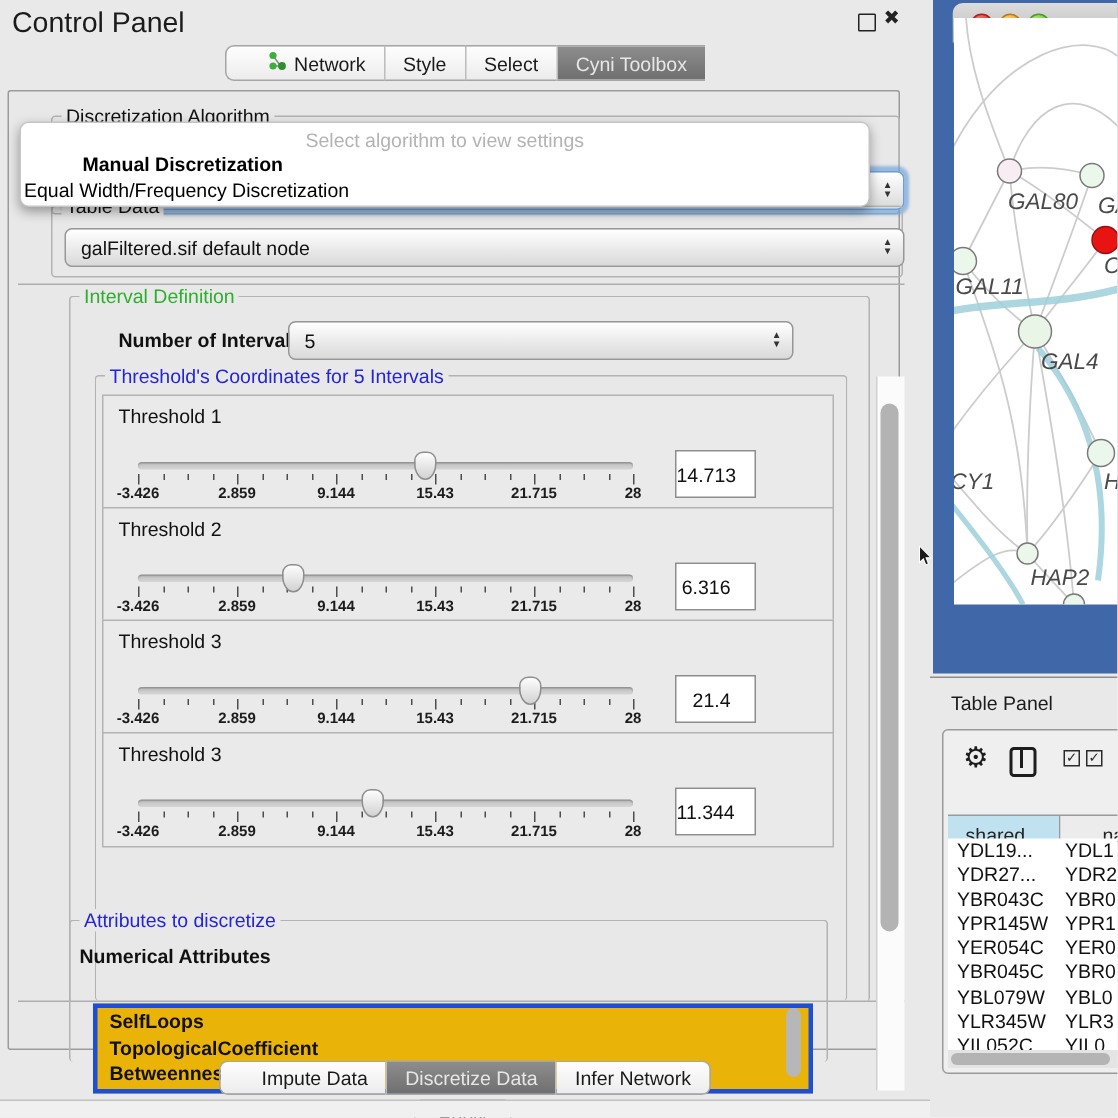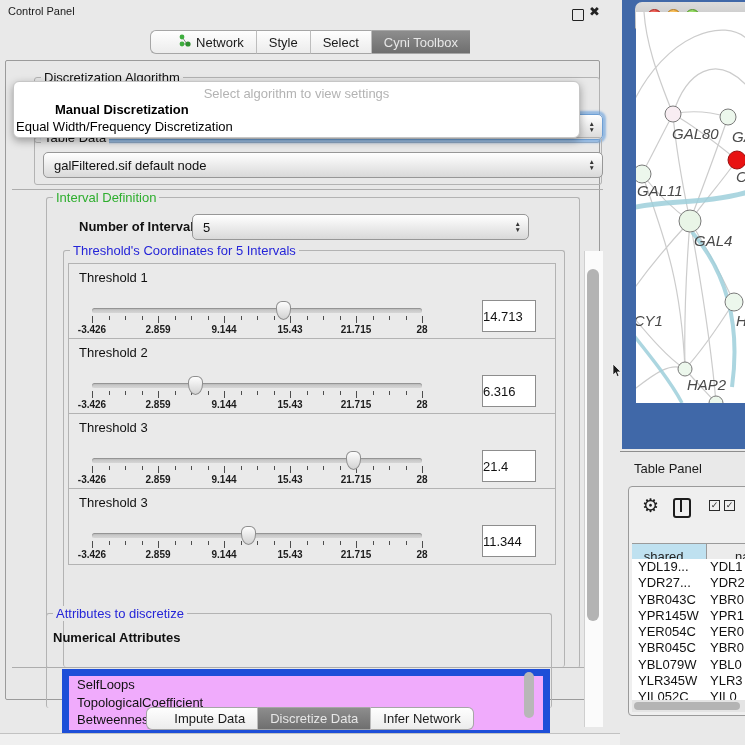--- a/index.html
+++ b/index.html
@@ -2,21 +2,21 @@
 <html><head>
 <meta charset="utf-8">
 <style>
   html,body{margin:0;padding:0;}
   #stage{position:relative;width:745px;height:745px;background:#e9e9e9;overflow:hidden;
          font-family:"Liberation Sans","DejaVu Sans",sans-serif;color:#111;}
   .abs{position:absolute;}
   .nosel{user-select:none;}
 
   
-  #titlebar-text{left:8px;top:5px;font-size:11px;color:#1b1b1b;}
+  #titlebar-text{left:8px;top:5px;font-size:19px;color:#1b1b1b;}
   #float-btn{left:572px;top:9px;width:10px;height:10px;border:1.6px solid #222;border-radius:1px;}
   #close-btn{left:589px;top:4px;font-size:13px;font-weight:bold;color:#222;}
 
   .tabbar{display:flex;justify-content:center;left:0;width:620px;}
   .tab{font-size:13px;padding:3px 12px;background:linear-gradient(#fefefe,#ececec);
        border-top:1px solid #a6a6a6;border-bottom:1px solid #a6a6a6;color:#1a1a1a;
        display:flex;align-items:center;gap:5px;white-space:nowrap;}
   .tab.first{border-left:1px solid #a6a6a6;border-radius:6px 0 0 6px;padding-left:27px;}
   .tab.last{border-right:1px solid #a6a6a6;border-radius:0 6px 6px 0;}
   .tab.sel{background:linear-gradient(#8d8d8d,#6f6f6f);color:#e7e7e7;}
@@ -47,23 +47,23 @@
 
   .thr-row{position:absolute;left:62px;width:486px;height:75px;border:1px solid #b3b3b3;background:#eaeaea;}
   .thr-name{position:absolute;left:10px;top:6px;font-size:13px;font-weight:normal;}
   .thr-track{position:absolute;left:23px;top:44px;width:330px;height:5px;border-radius:3px;
              background:linear-gradient(#bdbdbd,#d6d6d6);box-shadow:inset 0 1px 1px rgba(0,0,0,.25);}
   .thr-thumb{position:absolute;top:37px;width:13px;height:17px;background:linear-gradient(#fdfdfd,#d2d2d2);
              border:1px solid #8e8e8e;border-radius:6px 6px 50% 50%/6px 6px 11px 11px;}
   .tick{position:absolute;width:1px;background:#4d4d4d;}
   .tick-label{position:absolute;top:60px;font-size:10px;font-weight:bold;color:#1c1c1c;transform:translateX(-50%);}
   .thr-value{position:absolute;left:381px;top:36px;width:54px;height:32px;background:#fff;border:1px solid #8d8d8d;
-             font-size:13px;line-height:32px;padding-right:16px;box-sizing:border-box;margin-left:32px;}
-
-  #attr-list{left:56px;top:608px;width:474px;height:54px;background:#f0abfc;border:7px solid #1d4ed8;overflow:hidden;}
+             font-size:13px;text-align:right;line-height:32px;padding-right:16px;box-sizing:border-box;}
+
+  #attr-list{left:56px;top:608px;width:474px;height:54px;background:#eab308;border:3px solid #1d4ed8;overflow:hidden;font-weight:bold;}
   .attr-item{font-size:13px;padding-left:8px;line-height:17.5px;}
   #attr-scroll{left:518px;top:611px;width:10px;height:46px;background:#b7b7b7;border-radius:5px;}
 
   #panel-vscroll{left:578px;top:190px;width:18px;height:476px;background:#fbfbfb;border-left:1px solid #cfcfcf;}
   #panel-vscroll .thumb{position:absolute;left:2px;top:18px;width:12px;height:352px;background:#b3b3b3;border-radius:6px;}
 
   #apply-btn{left:270px;top:672px;width:63px;height:21px;background:linear-gradient(#ffffff,#dcdcdc);
              border:1px solid #8f8f8f;border-radius:5px;font-size:13px;text-align:center;line-height:20px;}
 
   #bottom-line{left:0;top:733px;width:620px;height:0;border-top:1px solid #c2c2c2;}

